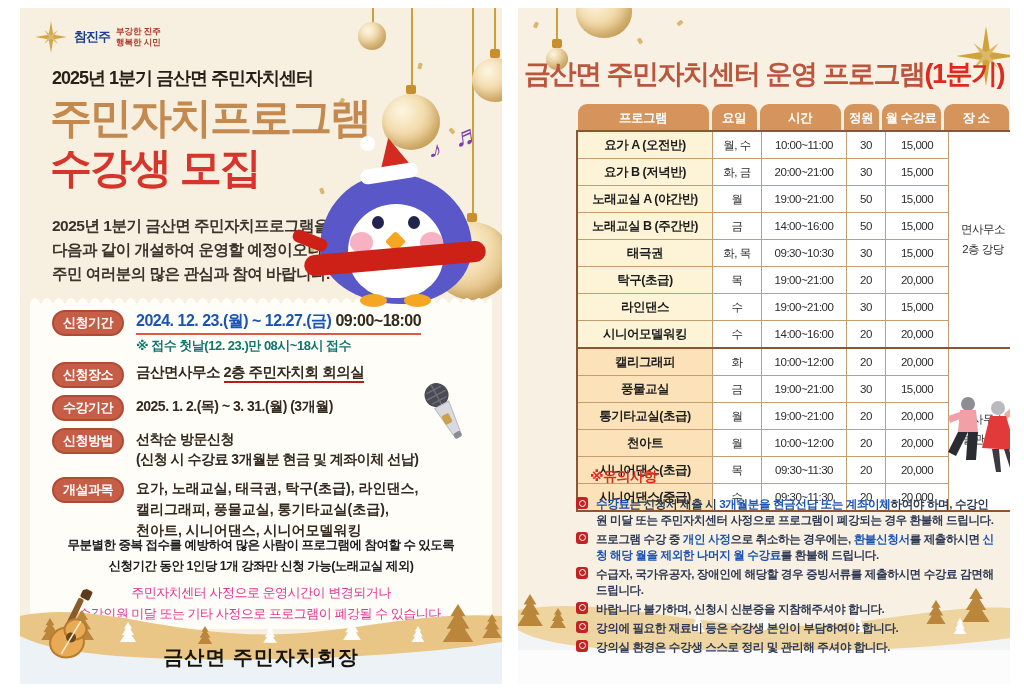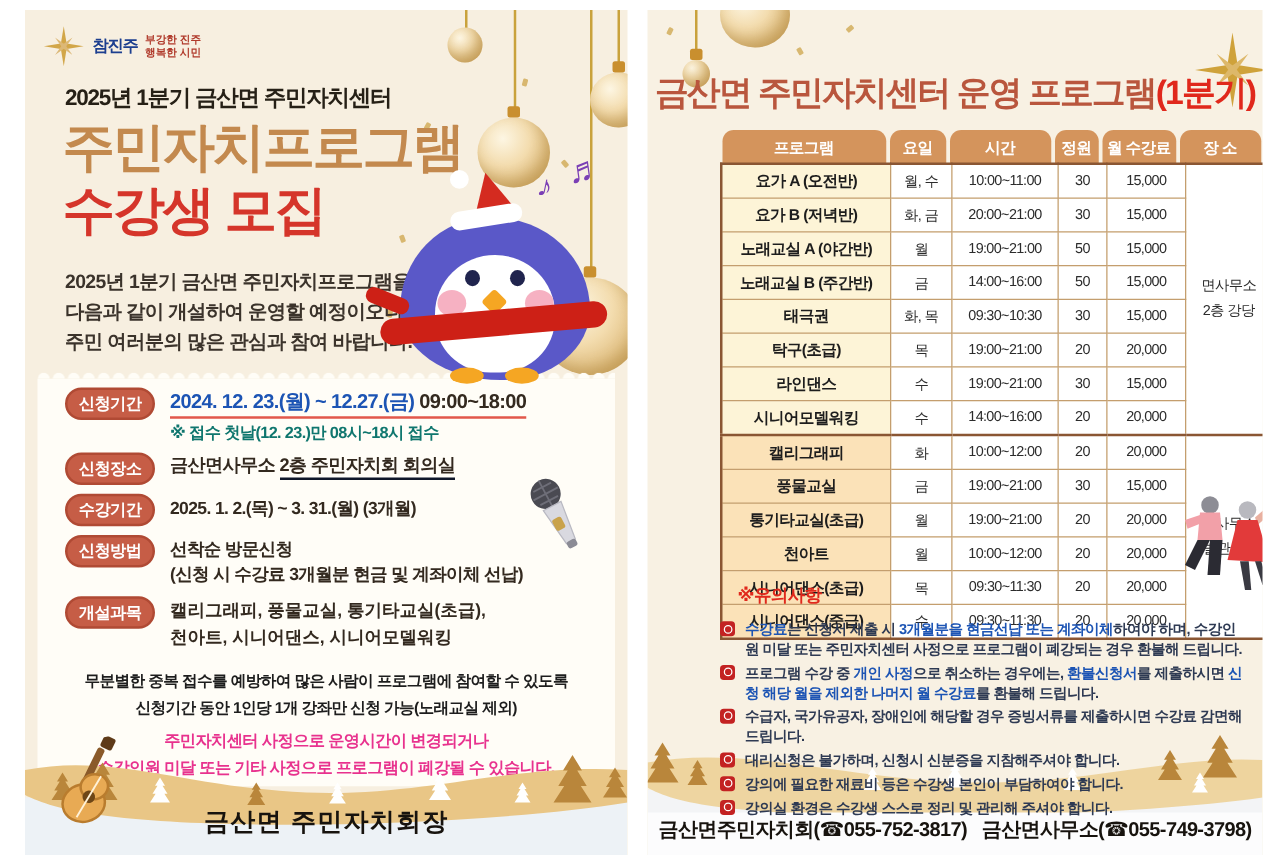--- a/index.html
+++ b/index.html
@@ -41,25 +41,25 @@
           padding-bottom:1px;display:inline-block;}
   .l-sub{font-size:13px;color:#33291f;font-weight:600;letter-spacing:-0.5px;margin-top:2px;}
   .l-red{font-size:13px;color:#0f766e;font-weight:800;letter-spacing:-0.5px;margin-top:2px;}
   .l-place{font-size:14.5px;font-weight:700;color:#33291f;letter-spacing:-0.5px;}
   .l-norm{font-size:14px;font-weight:600;color:#33291f;letter-spacing:-0.5px;line-height:1.45;}
   .l-subj{font-size:14px;font-weight:700;color:#33291f;letter-spacing:0px;line-height:1.5;}
   .sg-blue{color:#1c54b4;}
   .sg-dk{color:#33291f;}
   .sg-p{}
   .sg-b{font-weight:800;}
-  .sg-u{border-bottom:2px solid #0f172a;padding-bottom:1px;}
+  .sg-u{border-bottom:2px solid #b91c1c;padding-bottom:1px;}
   .caution{position:absolute;left:0;right:0;top:527px;text-align:center;font-size:12.5px;
            line-height:1.7;color:#1d1d1d;font-weight:600;letter-spacing:-0.5px;}
   .warning{position:absolute;left:0;right:0;top:575px;text-align:center;font-size:13px;
-           line-height:1.6;color:#e8328e;font-weight:700;letter-spacing:-0.5px;}
+           line-height:1.6;color:#e8328e;font-weight:400;letter-spacing:-0.5px;}
   .band{position:absolute;left:0;bottom:0;width:100%;height:88px;}
   .l-footer{position:absolute;left:0;right:0;top:636px;text-align:center;font-size:20px;
             font-weight:800;color:#17130e;letter-spacing:1px;z-index:3;}
 
   
   .penguin{position:absolute;left:282px;top:146px;width:190px;height:158px;}
   .p-body{position:absolute;left:18px;top:20px;width:152px;height:130px;background:#5a58c8;
           border-radius:48% 52% 46% 54%/58% 58% 44% 44%;}
   .p-belly{position:absolute;left:46px;top:50px;width:96px;height:94px;background:#fff;
            border-radius:50% 50% 46% 46%;}
@@ -202,20 +202,21 @@
           <div class="info-row">
             <span class="badge">신청방법</span>
             <div class="info-content">
               <div class="l-norm"><span class="sg-p">선착순 방문신청</span></div>
               <div class="l-norm"><span class="sg-p">(신청 시 </span><span class="sg-b">수강료 3개월분</span><span class="sg-p"> 현금 및 계좌이체 선납)</span></div>
             </div>
           </div>
           <div class="info-row">
             <span class="badge">개설과목</span>
             <div class="info-content">
+              <div class="l-subj"><span class="sg-p">요가, 노래교실, 태극권, 탁구(초급), 라인댄스,</span></div>
               <div class="l-subj"><span class="sg-p">캘리그래피, 풍물교실, 통기타교실(초급),</span></div>
               <div class="l-subj"><span class="sg-p">천아트, 시니어댄스, 시니어모델워킹</span></div>
             </div>
           </div>
         </div>
     </div>
 
     <svg class="illus" style="left:408px;top:372px;transform:rotate(-28deg)" width="34" height="62" viewBox="0 0 34 62">
       <circle cx="17" cy="13" r="12" fill="#4a4a52"></circle>
       <path d="M6 13 H28 M9 7 H25 M9 19 H25 M17 1 V25" stroke="#6e6e78" stroke-width="1.5"></path>
@@ -410,21 +411,21 @@
       <path d="M44,22 L60,22 L70,56 L36,54 Z" fill="#e23a3a"></path>
       <path d="M46,55 L50,78 L55,78 L53,55 Z" fill="#3a3a42"></path>
       <path d="M58,55 L64,74 L68,72 L63,55 Z" fill="#3a3a42"></path>
     </svg>
 
     <div class="r-notes-title">※유의사항</div>
     <div class="notes" id="notes">
         <div class="note"><span class="bullet"></span><span class="sg-bb">수강료</span><span class="sg-p">는 신청서 제출 시 </span><span class="sg-bb">3개월분을 현금선납 또는 계좌이체</span><span class="sg-p">하여야 하며, 수강인원 미달 또는 주민자치센터 사정으로 프로그램이 폐강되는 경우 환불해 드립니다.</span></div>
         <div class="note"><span class="bullet"></span><span class="sg-p">프로그램 수강 중 </span><span class="sg-bb">개인 사정</span><span class="sg-p">으로 취소하는 경우에는, </span><span class="sg-bb">환불신청서</span><span class="sg-p">를 제출하시면 </span><span class="sg-bb">신청 해당 월을 제외한 나머지 월 수강료</span><span class="sg-p">를 환불해 드립니다.</span></div>
         <div class="note"><span class="bullet"></span><span class="sg-p">수급자, 국가유공자, 장애인에 해당할 경우 증빙서류를 제출하시면 </span><span class="sg-b">수강료 감면</span><span class="sg-p">해 드립니다.</span></div>
-        <div class="note"><span class="bullet"></span><span class="sg-b">대리신청은 불가</span><span class="sg-p">하며, 신청시 신분증을 지참해주셔야 합니다.</span></div>
+        <div class="note"><span class="bullet"></span><span class="sg-b">바랍니다 불가</span><span class="sg-p">하며, 신청시 신분증을 지참해주셔야 합니다.</span></div>
         <div class="note"><span class="bullet"></span><span class="sg-p">강의에 필요한 재료비 등은 </span><span class="sg-b">수강생 본인이 부담</span><span class="sg-p">하여야 합니다.</span></div>
         <div class="note"><span class="bullet"></span><span class="sg-p">강의실 환경은 수강생 </span><span class="sg-b">스스로 정리 및 관리</span><span class="sg-p">해 주셔야 합니다.</span></div>
       </div>
 
     <svg class="band" style="height:110px" viewBox="0 0 492 110" preserveAspectRatio="none">
       <rect y="58" width="492" height="52" fill="#f3f4f6"></rect>
       <path d="M0,36 C80,22 160,50 260,52 C350,54 420,30 492,34 L492,64 C380,80 160,84 60,72 C28,68 10,62 0,56 Z" fill="#eccf92" opacity="0.85"></path>
       <g fill="#b9863b">
         <path transform="translate(12,20) scale(0.8)" d="M0 0 L8 13 L4 13 L12 26 L7 26 L16 40 L-16 40 L-7 26 L-12 26 L-4 13 L-8 13 Z"></path>
         <path transform="translate(40,34) scale(0.5)" d="M0 0 L8 13 L4 13 L12 26 L7 26 L16 40 L-16 40 L-7 26 L-12 26 L-4 13 L-8 13 Z"></path>
@@ -432,19 +433,14 @@
         <path transform="translate(458,14) scale(0.85)" d="M0 0 L8 13 L4 13 L12 26 L7 26 L16 40 L-16 40 L-7 26 L-12 26 L-4 13 L-8 13 Z"></path>
       </g>
       <g fill="#ffffff">
         <path transform="translate(180,40) scale(0.45)" d="M0 0 L8 13 L4 13 L12 26 L7 26 L16 40 L-16 40 L-7 26 L-12 26 L-4 13 L-8 13 Z"></path>
         <path transform="translate(246,36) scale(0.5)" d="M0 0 L8 13 L4 13 L12 26 L7 26 L16 40 L-16 40 L-7 26 L-12 26 L-4 13 L-8 13 Z"></path>
         <path transform="translate(340,40) scale(0.45)" d="M0 0 L8 13 L4 13 L12 26 L7 26 L16 40 L-16 40 L-7 26 L-12 26 L-4 13 L-8 13 Z"></path>
         <path transform="translate(442,44) scale(0.4)" d="M0 0 L8 13 L4 13 L12 26 L7 26 L16 40 L-16 40 L-7 26 L-12 26 L-4 13 L-8 13 Z"></path>
       </g>
     </svg>
     <div class="bottom-strip"></div>
-    <div class="r-footer">
-      <span class="ph">금산면주민자치회(☎055-752-3817)</span>
-      <span>&nbsp;</span>
-      <span class="ph">금산면사무소(☎055-749-3798)</span>
-    </div>
   </div>
 </div>
 
 </body></html>

